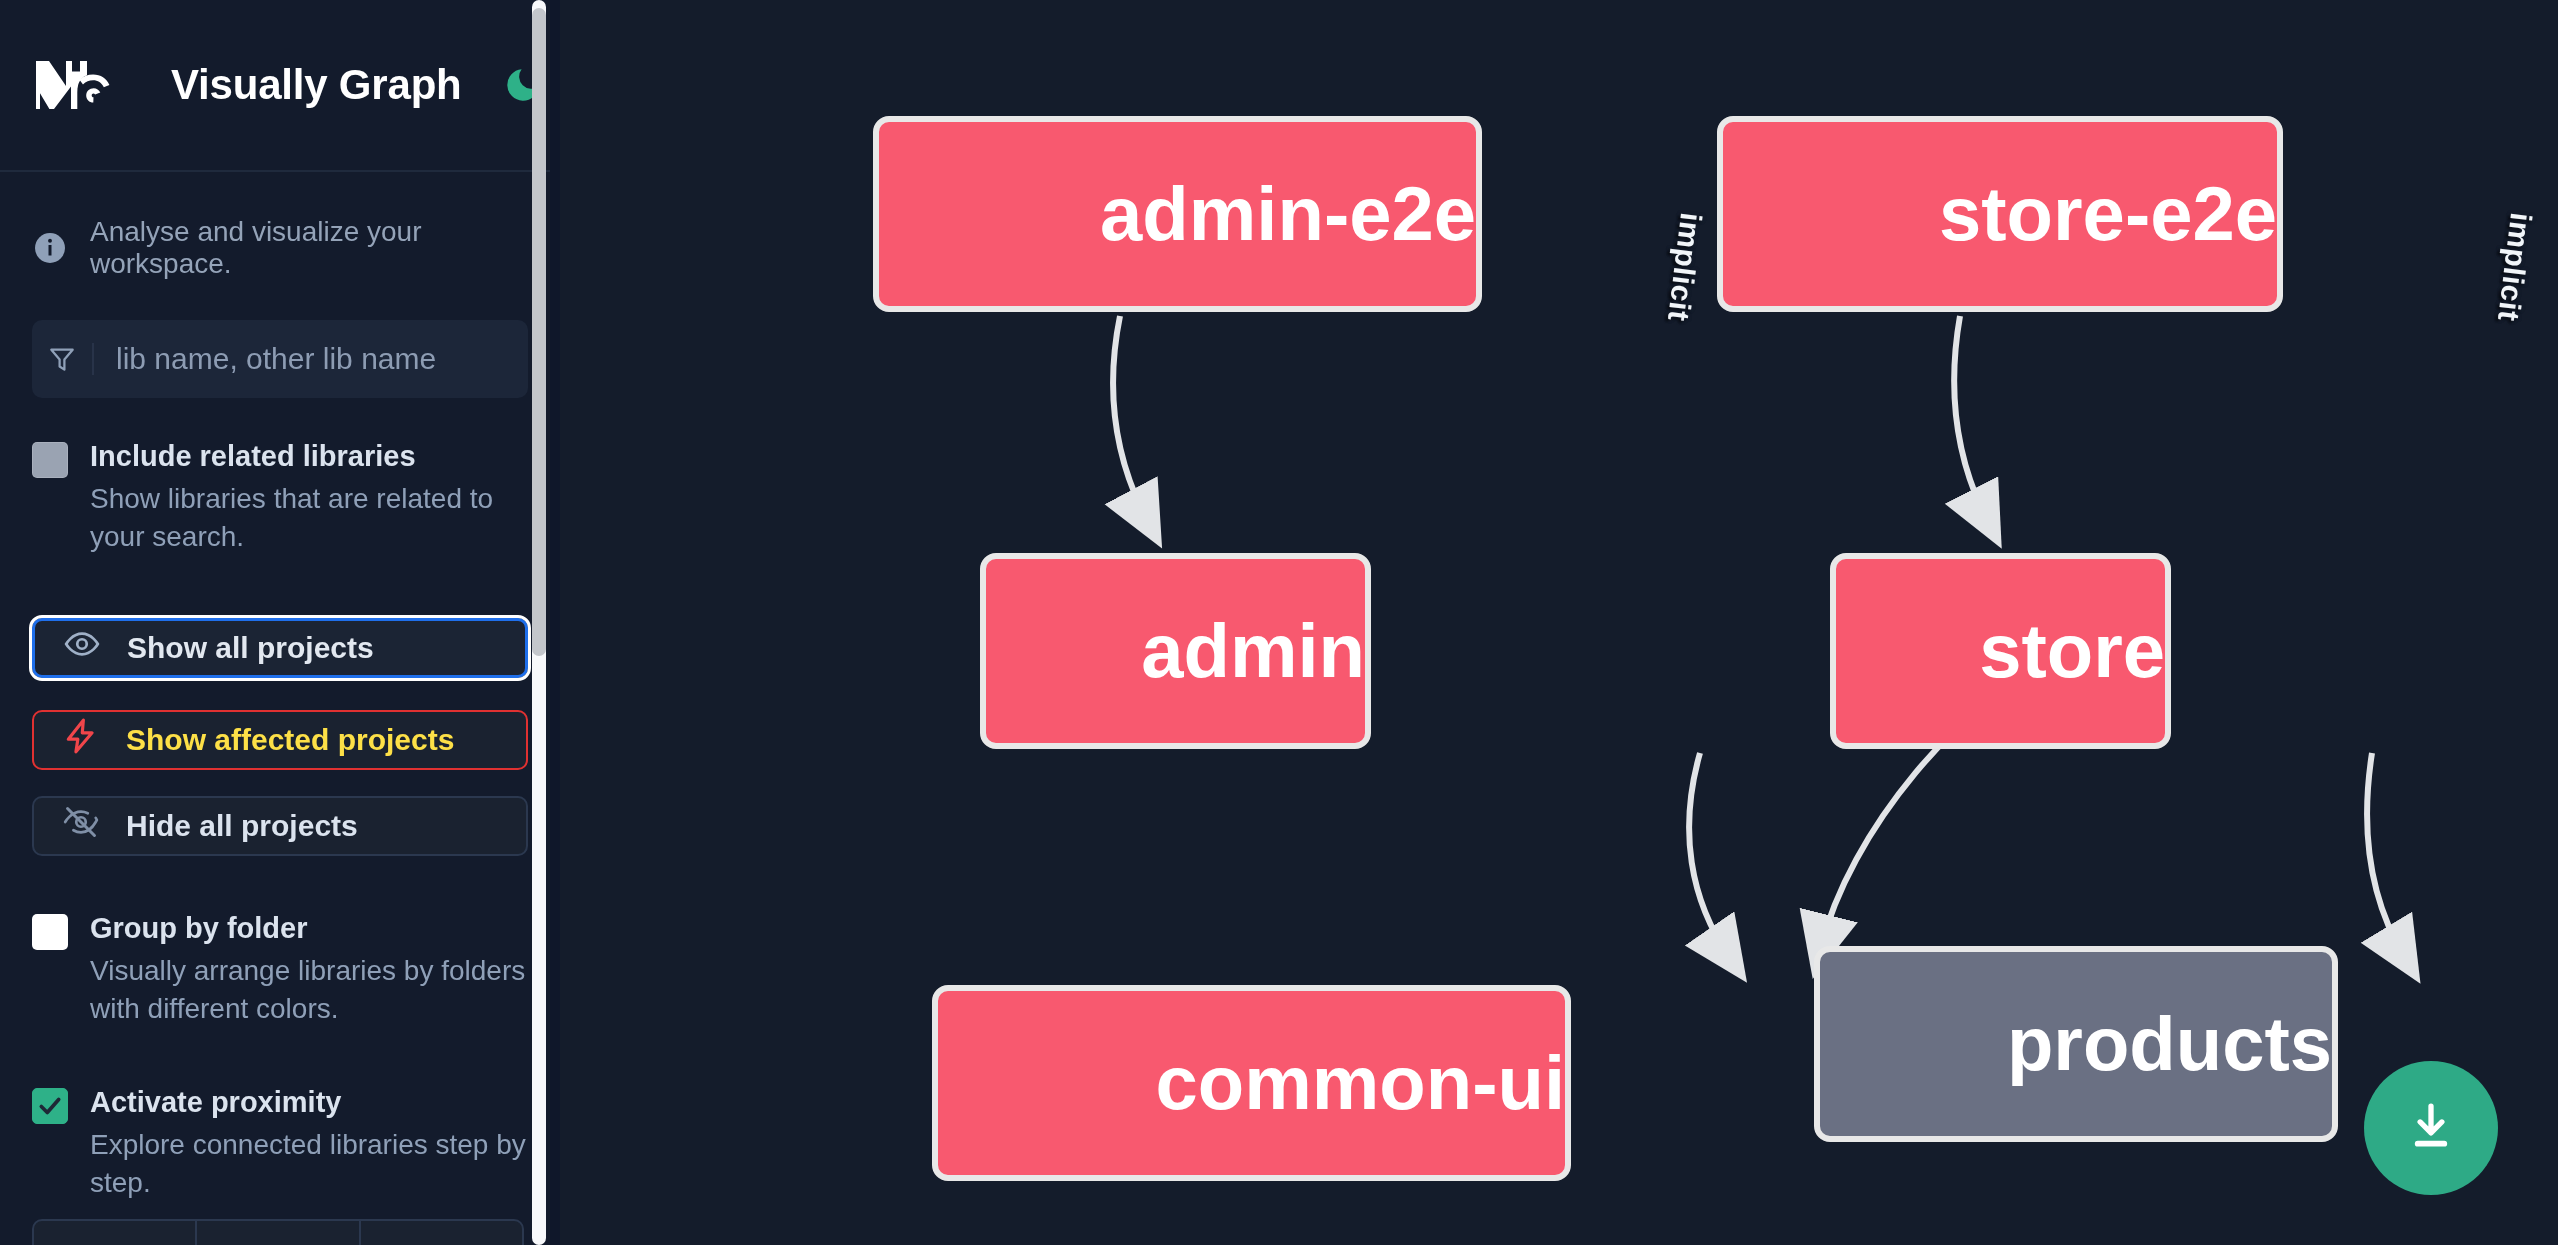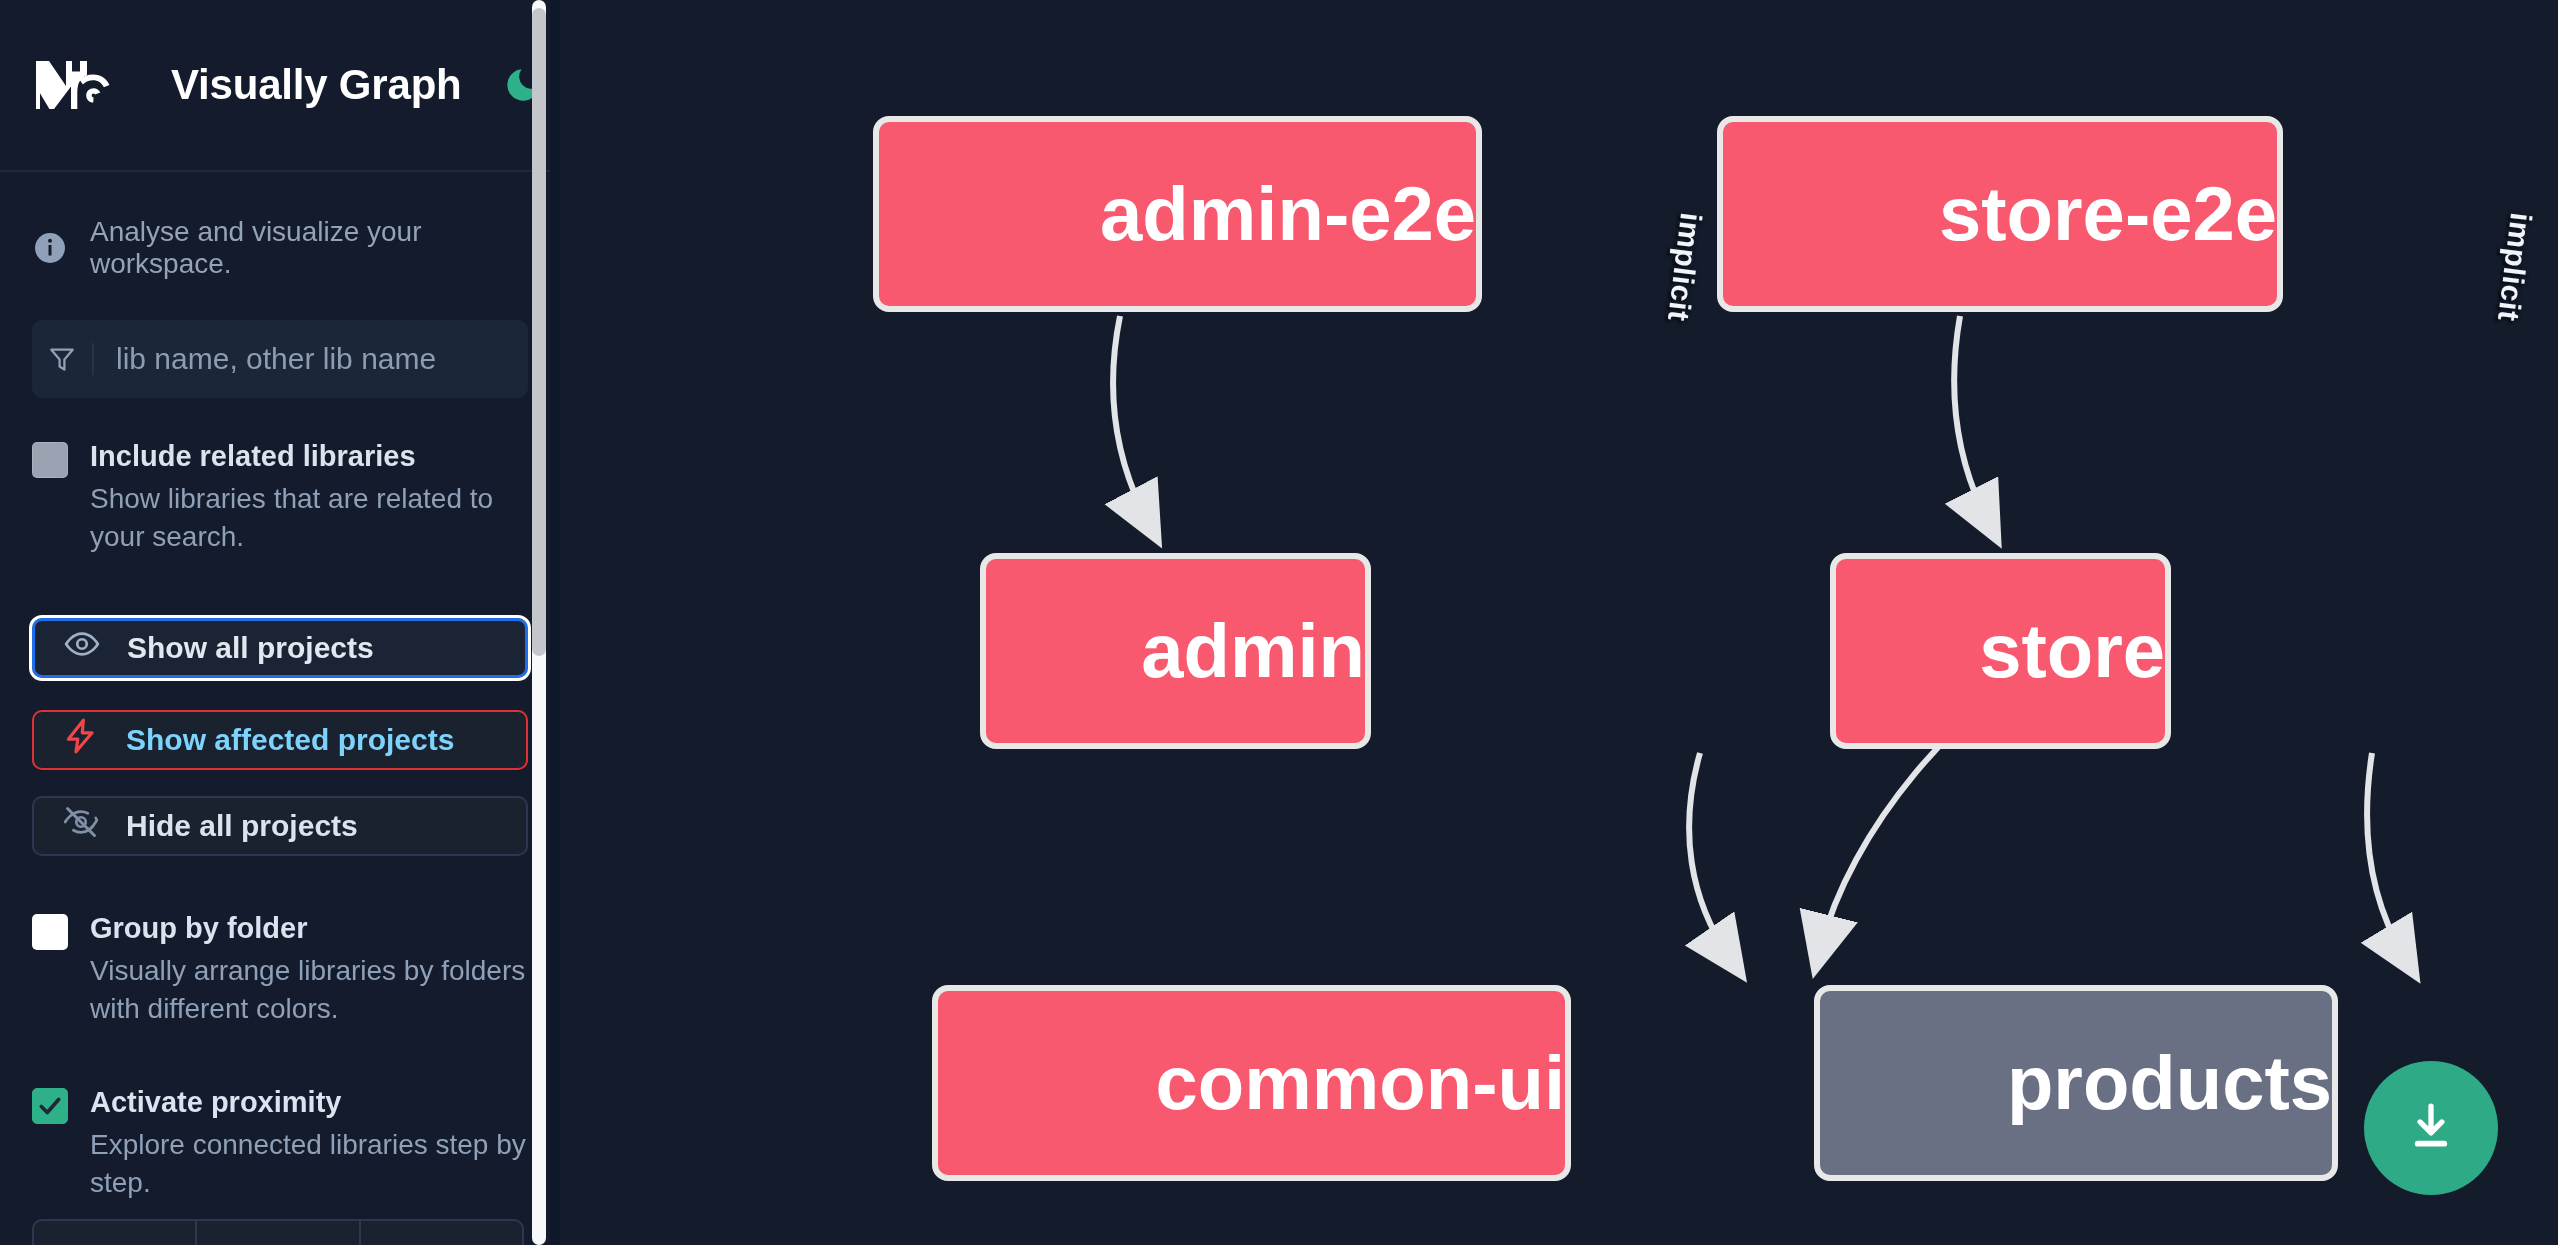--- a/index.html
+++ b/index.html
@@ -87,21 +87,21 @@
     background: #1b2434; cursor: pointer;
     font-size: 30px; font-weight: 700;
   }
   .btn svg { flex: 0 0 38px; }
   .btn-show-all {
     background:#1b2434; color:#e2e8f0;
     border: 3px solid #1f6feb;
     outline: 3px solid #ffffff; outline-offset: 0px;
     margin-bottom: 32px;
   }
-  .btn-affected { border: 2px solid #e03131; color: #7dd3fc; background:#1a2230; }
+  .btn-affected { border: 2px solid #e03131; color: #fde047; background:#1a2230; }
   .btn-hide { border: 2px solid #2b real; border: 2px solid #2b384f; color: #dbe3ee; background:#1a2230; }
 
   .btn-group-bottom {
     position: absolute; left: 32px; right: 36px; bottom: -52px;
     height: 78px; display: flex;
     border: 2px solid #2b384f; border-radius: 10px; background:#1a2230;
   }
   .btn-group-bottom div { flex:1; border-right:2px solid #2b384f; }
   .btn-group-bottom div:last-child { border-right:none; }
 
@@ -318,21 +318,21 @@
     </div>
 
     <div class="node pink" style="left:1270px; top:553px; width:341px; height:196px;">
       <span style="font-size:76px;">store</span>
     </div>
 
     <div class="node pink" style="left:372px; top:985px; width:639px; height:196px;">
       <span style="font-size:76px;">common-ui</span>
     </div>
 
-    <div class="node slate" style="left:1254px; top:985px; width:524px; height:196px;">
+    <div class="node slate" style="left:1254px; top:946px; width:524px; height:196px;">
       <span style="font-size:76px;">products</span>
     </div>
 
     <div class="download-fab">
       <svg width="58" height="58" viewBox="0 0 24 24" aria-hidden="true">
         <path d="M12 3v11M12 14l-4.5-4.5M12 14l4.5-4.5" fill="none" stroke="#ffffff" stroke-width="2.2" stroke-linecap="round" stroke-linejoin="round"></path>
         <line x1="6.5" y1="18.5" x2="17.5" y2="18.5" stroke="#ffffff" stroke-width="2.4" stroke-linecap="round"></line>
       </svg>
     </div>
 

